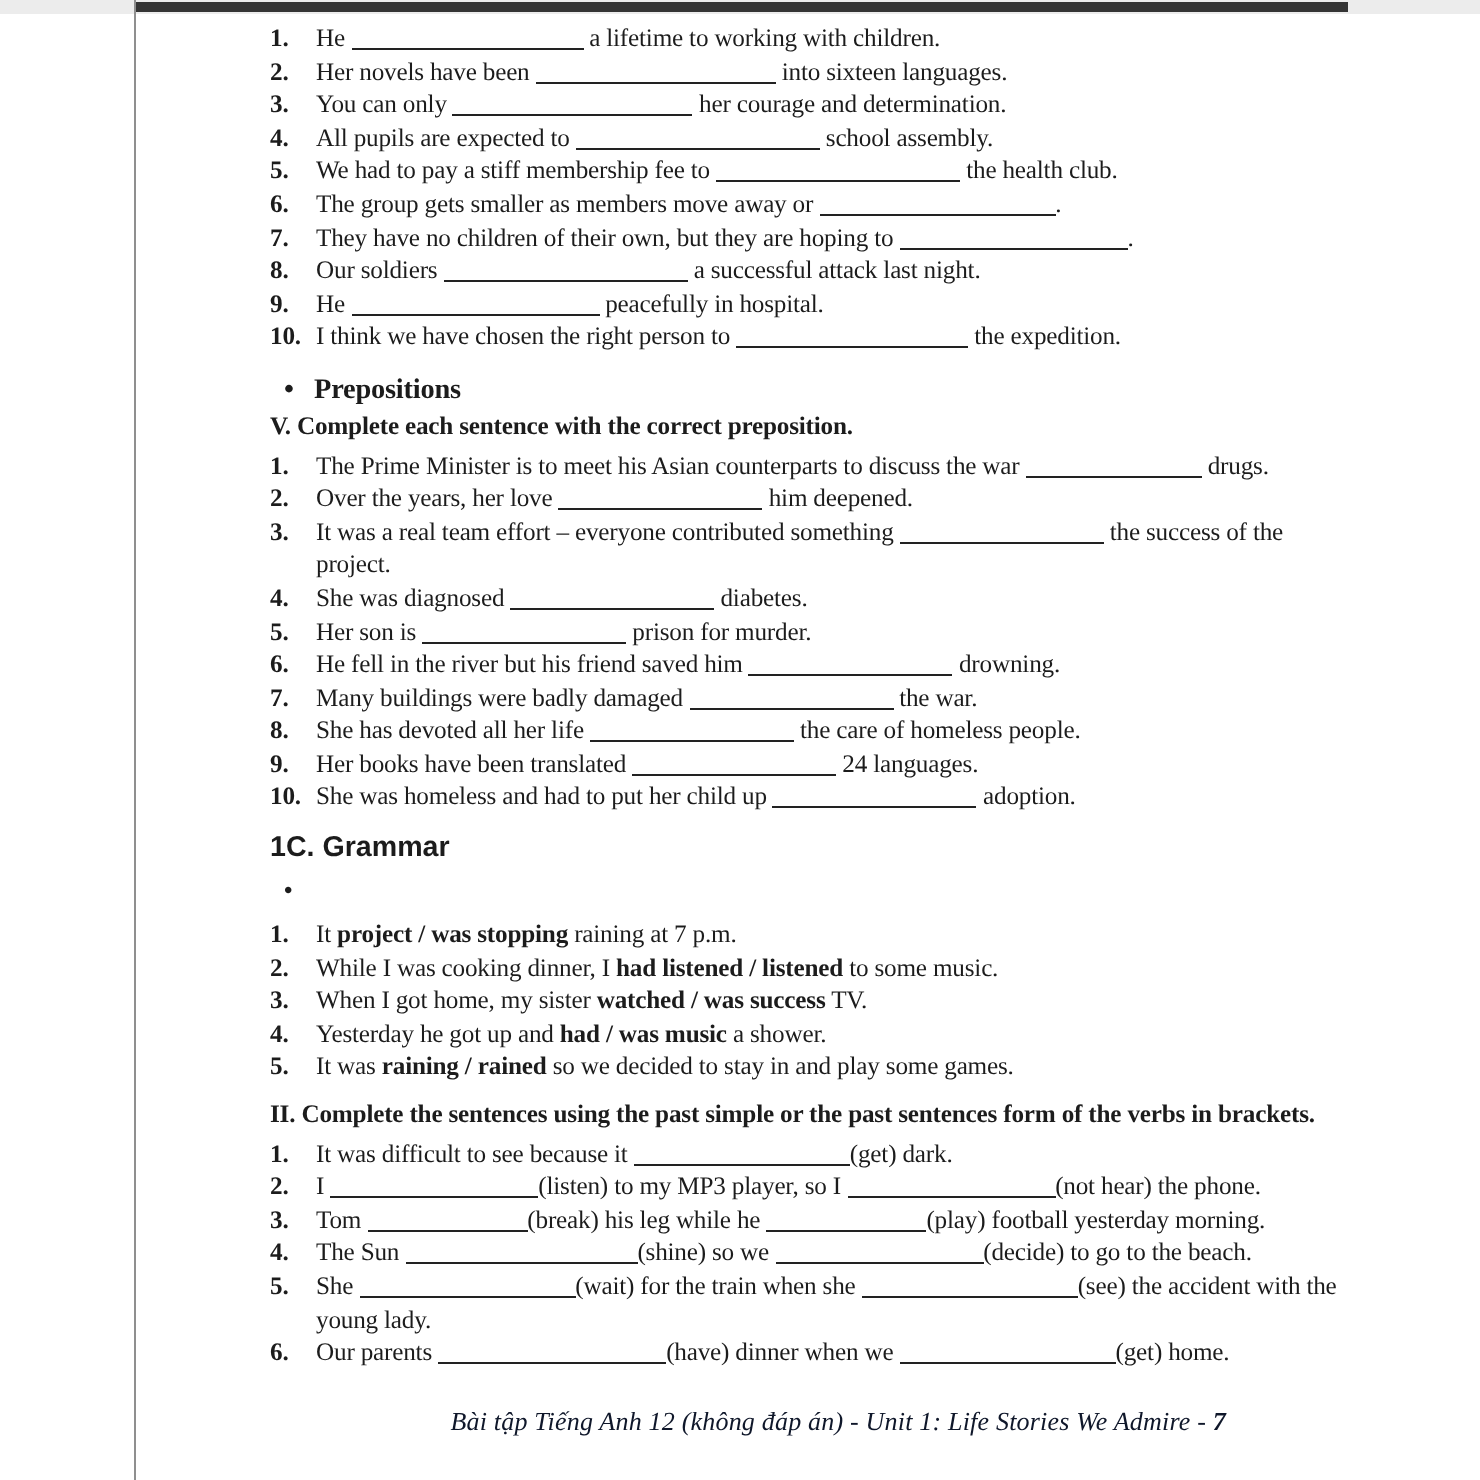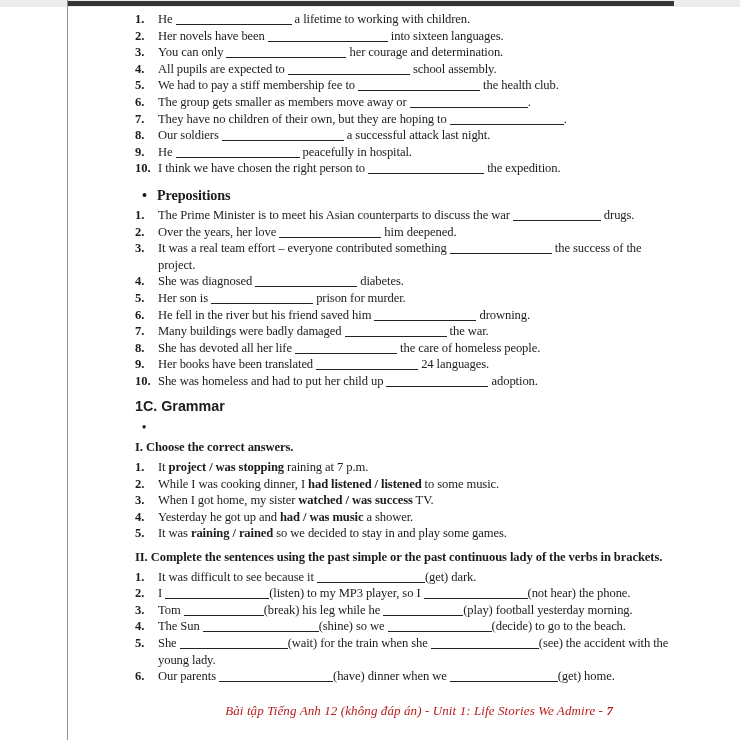--- a/index.html
+++ b/index.html
@@ -35,21 +35,21 @@
 
   .sh{
     font-family:"Liberation Sans", sans-serif;font-weight:bold;
     font-size:14.3px;line-height:19px;margin-top:8px;letter-spacing:0;
   }
   .instr{font-weight:bold;padding-left:22px;text-indent:-22px;margin-top:1px;}
   .list + .instr{margin-top:7px;}
 
   .footer{
     position:absolute;top:703px;right:127px;
-    font-style:italic;font-size:13px;letter-spacing:0.1px;color:#b91c1c;
+    font-style:italic;font-size:13px;letter-spacing:0.1px;color:#0f172a;
   }
   .footer b{font-style:italic;}
 </style>
 </head>
 <body>
 
 <div class="scan-top"></div>
 <div class="page"></div>
 <div class="page-border-left"></div>
 <div class="scan-bar"></div>
@@ -94,20 +94,21 @@
       </div>
       <div class="item">
         <span class="num">10.</span>
         <span class="txt">I think we have chosen the right person to <span class="blank" style="width: 116px;"></span> the expedition.</span>
       </div>
     </div>
     <div class="bh">
       <span class="bullet">•</span>
       <span class="bh-text">Prepositions</span>
     </div>
+    <div class="instr"><span class="ilabel">V. </span><span class="itext">Complete each sentence with the correct preposition.</span></div>
     <div class="list">
       <div class="item">
         <span class="num">1.</span>
         <span class="txt">The Prime Minister is to meet his Asian counterparts to discuss the war <span class="blank" style="width: 88px;"></span> drugs.</span>
       </div>
       <div class="item">
         <span class="num">2.</span>
         <span class="txt">Over the years, her love <span class="blank" style="width: 102px;"></span> him deepened.</span>
       </div>
       <div class="item">
@@ -140,21 +141,20 @@
       </div>
       <div class="item">
         <span class="num">10.</span>
         <span class="txt">She was homeless and had to put her child up <span class="blank" style="width: 102px;"></span> adoption.</span>
       </div>
     </div>
     <div class="sh">1C. Grammar</div>
     <div class="bh bh-lg">
       <span class="bullet">•</span>
     </div>
-    <div class="instr"><span class="ilabel">I. </span><span class="itext">Choose the correct answers.</span></div>
     <div class="list">
       <div class="item">
         <span class="num">1.</span>
         <span class="txt">It <b class="choice">project / was stopping</b> raining at 7 p.m.</span>
       </div>
       <div class="item">
         <span class="num">2.</span>
         <span class="txt">While I was cooking dinner, I <b class="choice">had listened / listened</b> to some music.</span>
       </div>
       <div class="item">
@@ -163,21 +163,21 @@
       </div>
       <div class="item">
         <span class="num">4.</span>
         <span class="txt">Yesterday he got up and <b class="choice">had / was music</b> a shower.</span>
       </div>
       <div class="item">
         <span class="num">5.</span>
         <span class="txt">It was <b class="choice">raining / rained</b> so we decided to stay in and play some games.</span>
       </div>
     </div>
-    <div class="instr"><span class="ilabel">II. </span><span class="itext">Complete the sentences using the past simple or the past continuous lady of the verbs in brackets.</span></div>
+    <div class="instr"><span class="ilabel">II. </span><span class="itext">Complete the sentences using the past simple or the past sentences form of the verbs in brackets.</span></div>
     <div class="list">
       <div class="item">
         <span class="num">1.</span>
         <span class="txt">It was difficult to see because it <span class="blank" style="width: 108px;"></span>(get) dark.</span>
       </div>
       <div class="item">
         <span class="num">2.</span>
         <span class="txt">I <span class="blank" style="width: 104px;"></span>(listen) to my MP3 player, so I <span class="blank" style="width: 104px;"></span>(not hear) the phone.</span>
       </div>
       <div class="item">

